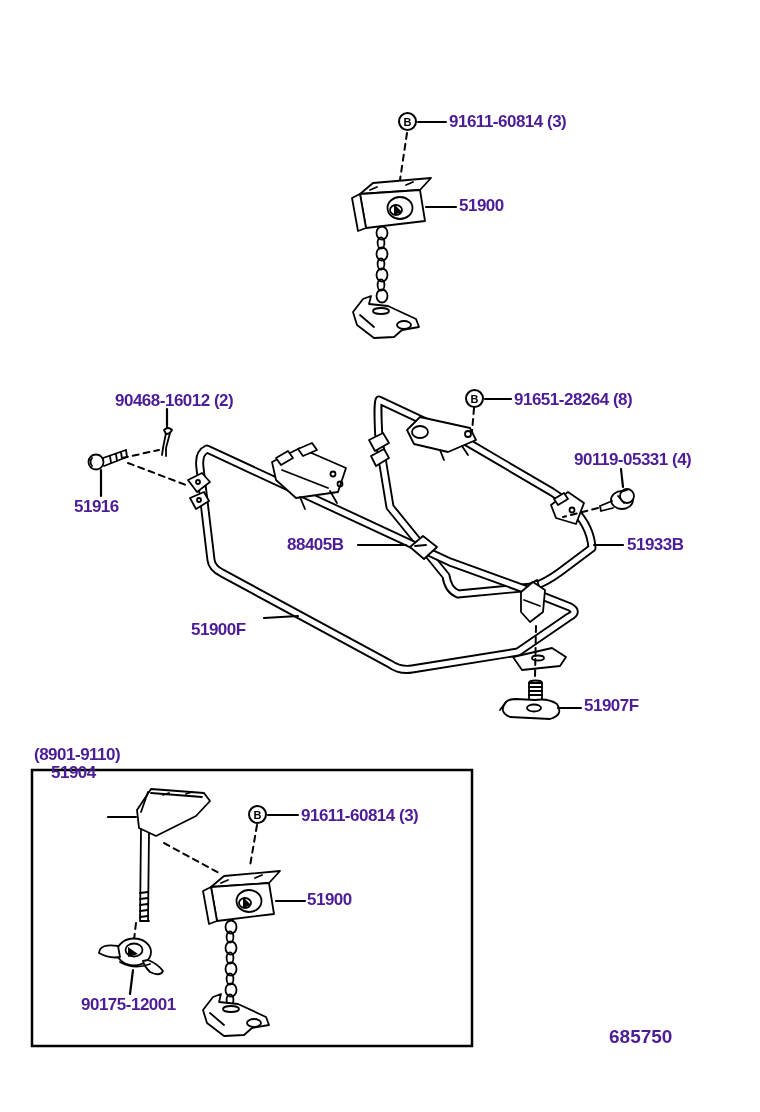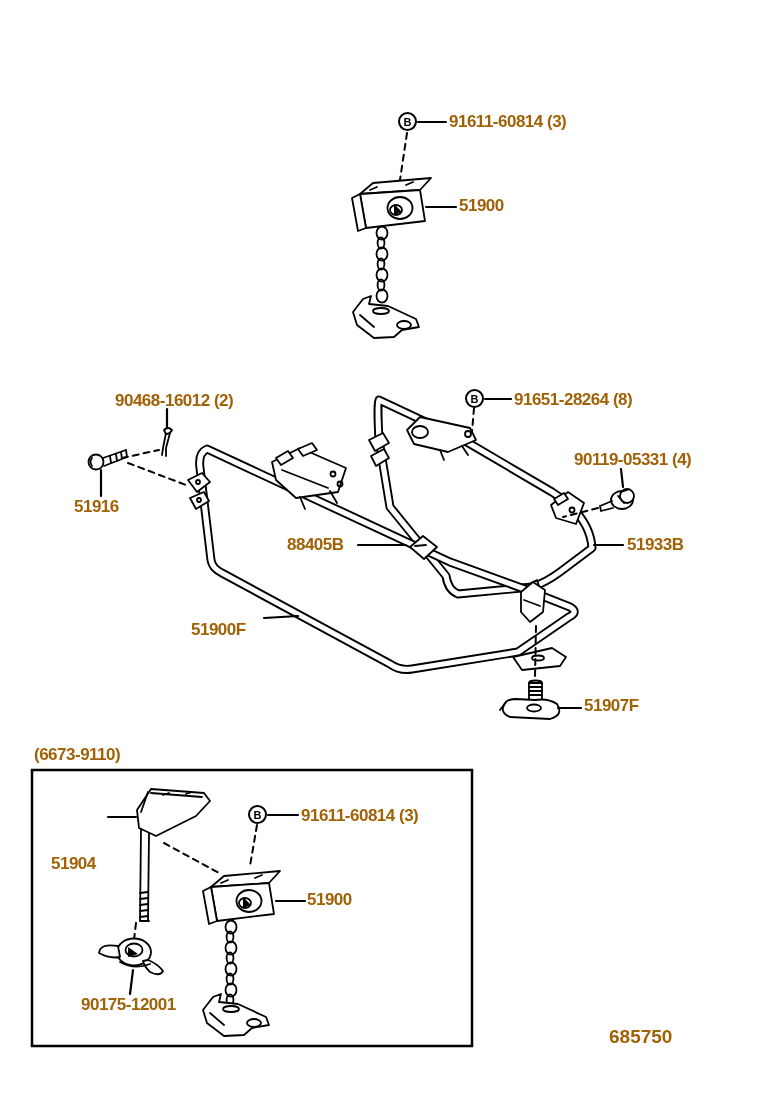--- a/index.html
+++ b/index.html
@@ -2,21 +2,21 @@
 <html><head>
 <meta charset="utf-8">
 <style>
   html,body{margin:0;padding:0;background:#fff;}
   .page{
     position:relative;width:760px;height:1112px;background:#fff;overflow:hidden;
     font-family:"Liberation Sans",sans-serif;
   }
   .page svg{position:absolute;left:0;top:0;}
   .lbl{
-    position:absolute;white-space:nowrap;color:#a16207;
+    position:absolute;white-space:nowrap;color:#4c1d95;
     font:bold 17px "Liberation Sans",sans-serif;letter-spacing:-0.5px;
   }
   .fig-num{font:bold 19px "Liberation Sans",sans-serif;letter-spacing:0;}
   .callout{
     position:absolute;width:19px;height:19px;border:2px solid #000;border-radius:50%;
     box-sizing:border-box;display:flex;align-items:center;justify-content:center;
     font:bold 11px "Liberation Sans",sans-serif;color:#000;background:#fff;
   }
   
   .ln{stroke:#000;stroke-width:1.8;fill:none;stroke-linecap:round;stroke-linejoin:round;}
@@ -212,20 +212,20 @@
 <div class="lbl" style="left:449px;top:112px">91611-60814 (3)</div>
 <div class="lbl" style="left:459px;top:196px">51900</div>
 <div class="lbl" style="left:115px;top:391px">90468-16012 (2)</div>
 <div class="lbl" style="left:74px;top:497px">51916</div>
 <div class="lbl" style="left:514px;top:390px">91651-28264 (8)</div>
 <div class="lbl" style="left:574px;top:450px">90119-05331 (4)</div>
 <div class="lbl" style="left:287px;top:535px">88405B</div>
 <div class="lbl" style="left:627px;top:535px">51933B</div>
 <div class="lbl" style="left:191px;top:620px">51900F</div>
 <div class="lbl" style="left:584px;top:696px">51907F</div>
-<div class="lbl" style="left:34px;top:745px">(6673-9110)</div>
-<div class="lbl" style="left:51px;top:854px">51904</div>
+<div class="lbl" style="left:34px;top:745px">(8901-9110)</div>
+<div class="lbl" style="left:51px;top:763px">51904</div>
 <div class="lbl" style="left:301px;top:806px">91611-60814 (3)</div>
 <div class="lbl" style="left:307px;top:890px">51900</div>
 <div class="lbl" style="left:81px;top:995px">90175-12001</div>
 <div class="lbl fig-num" style="left:609px;top:1026px">685750</div>
 
 </div>
 
 </body></html>

